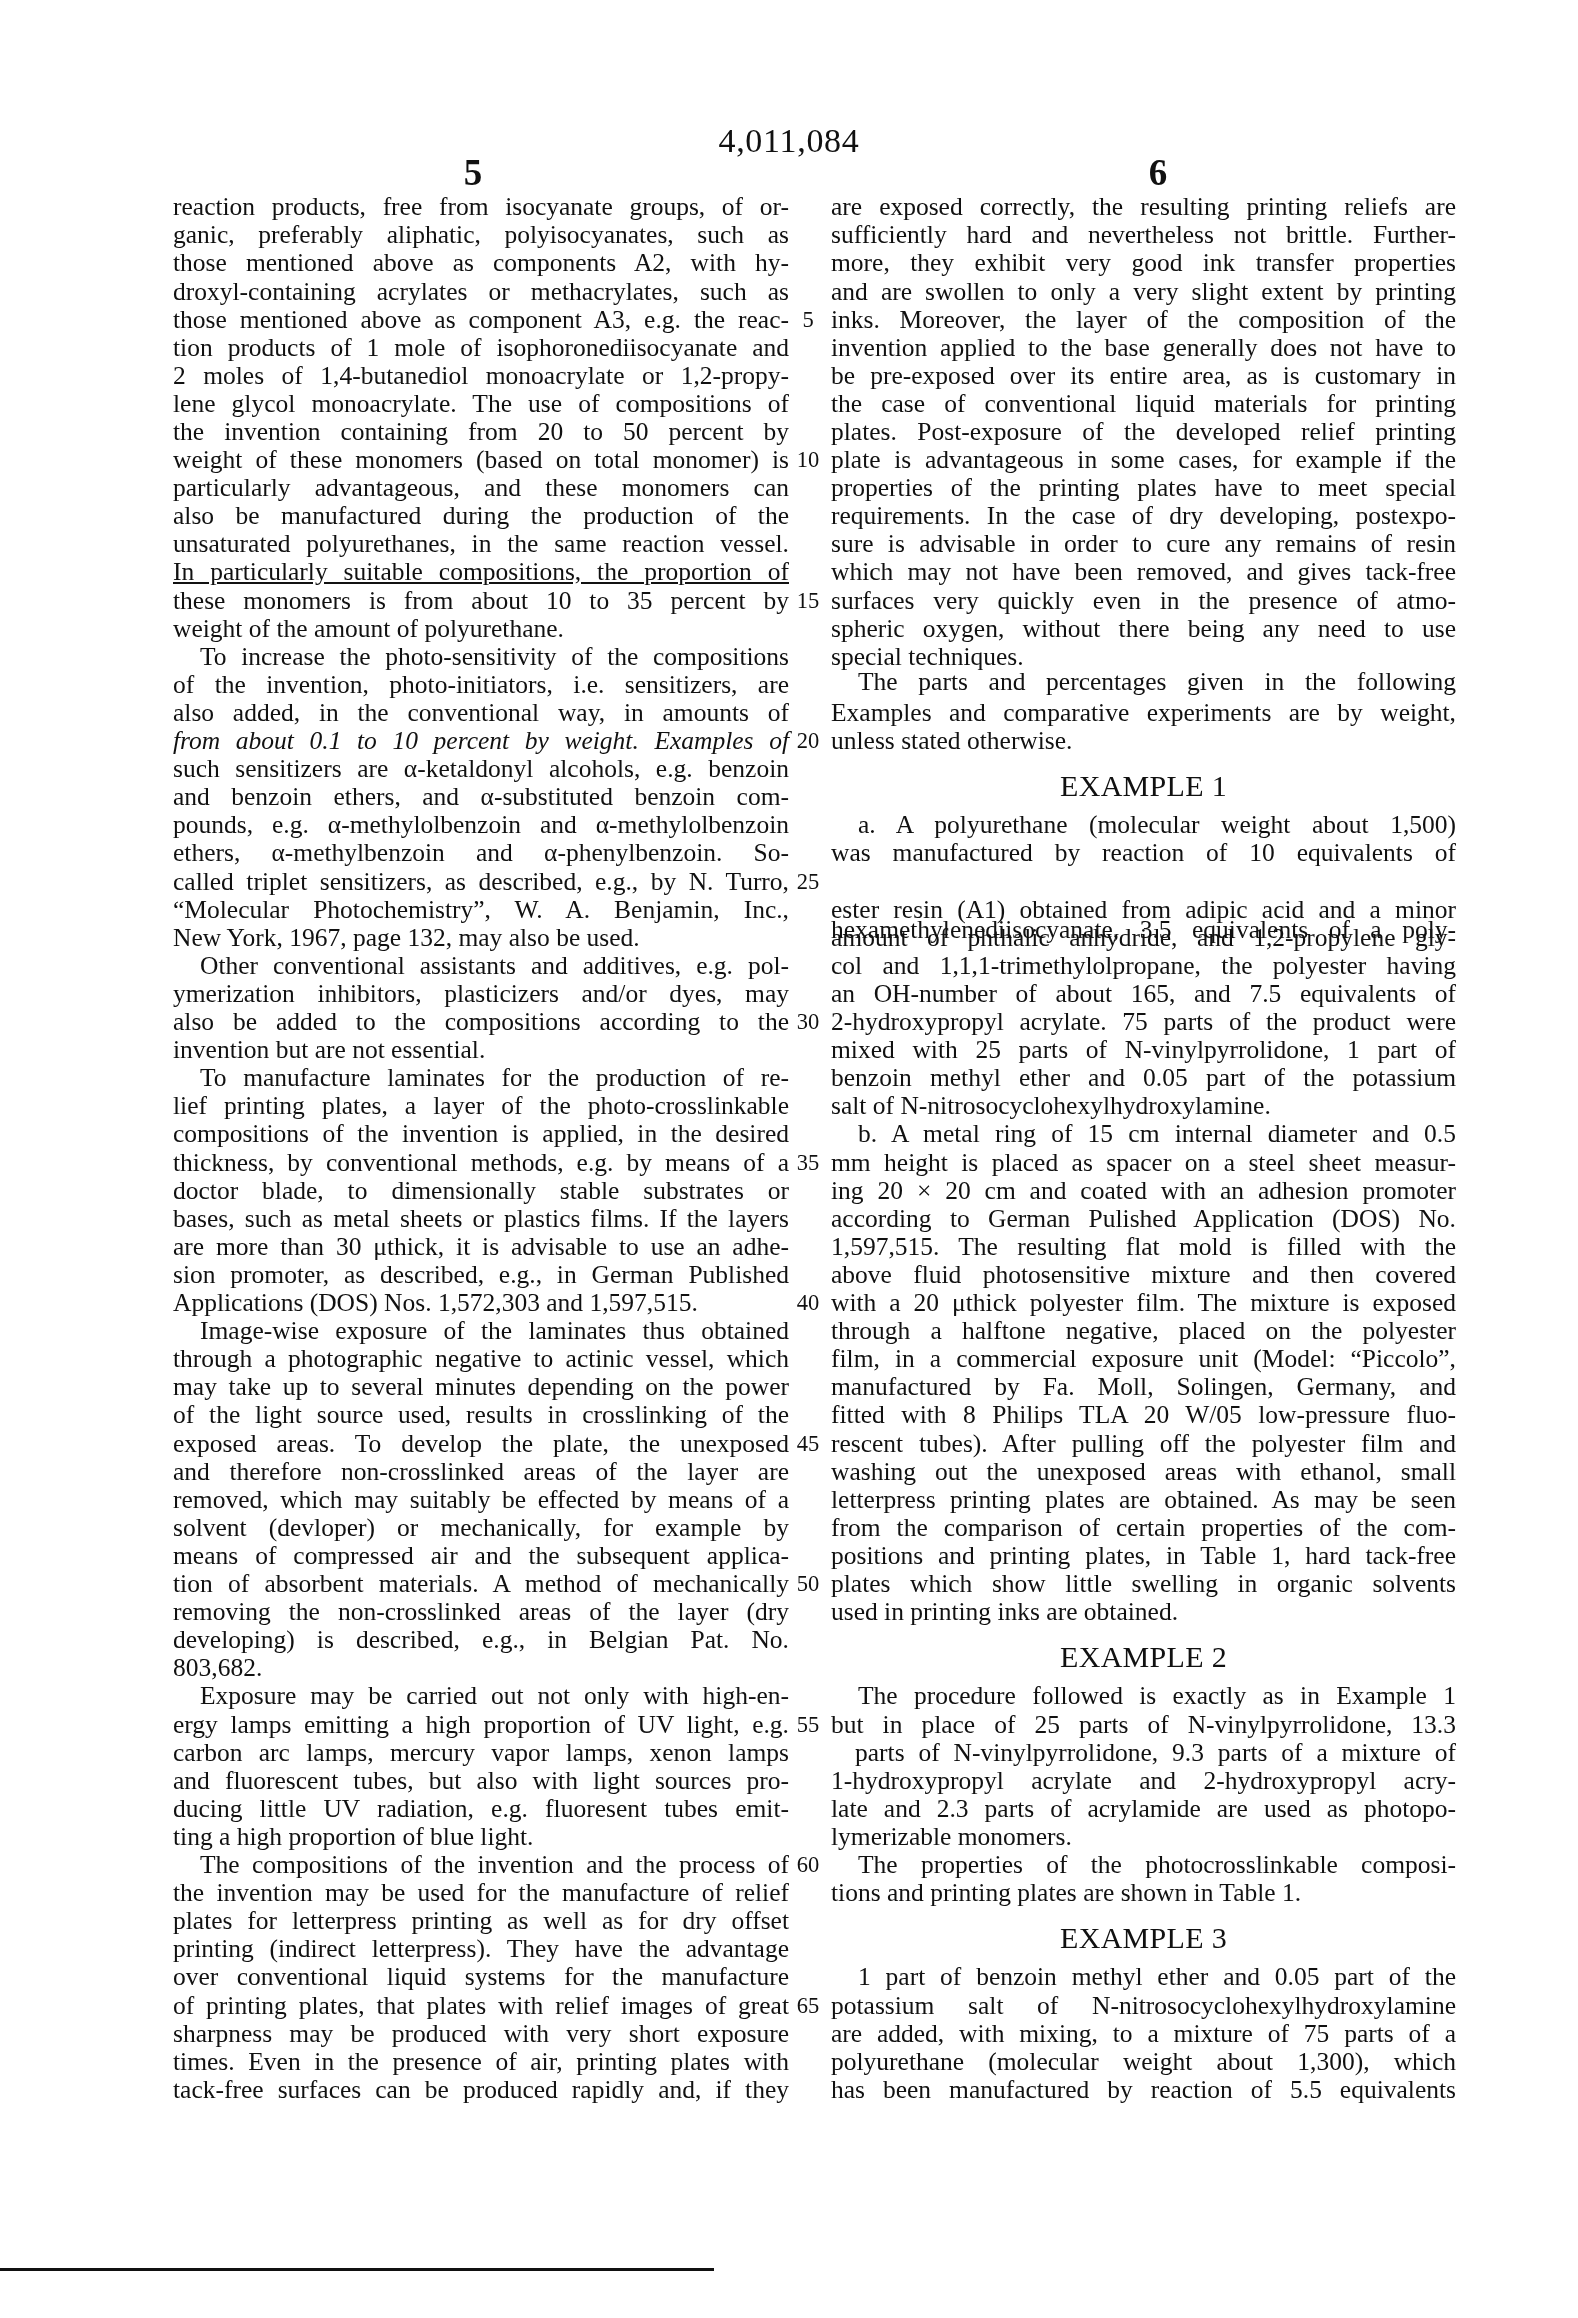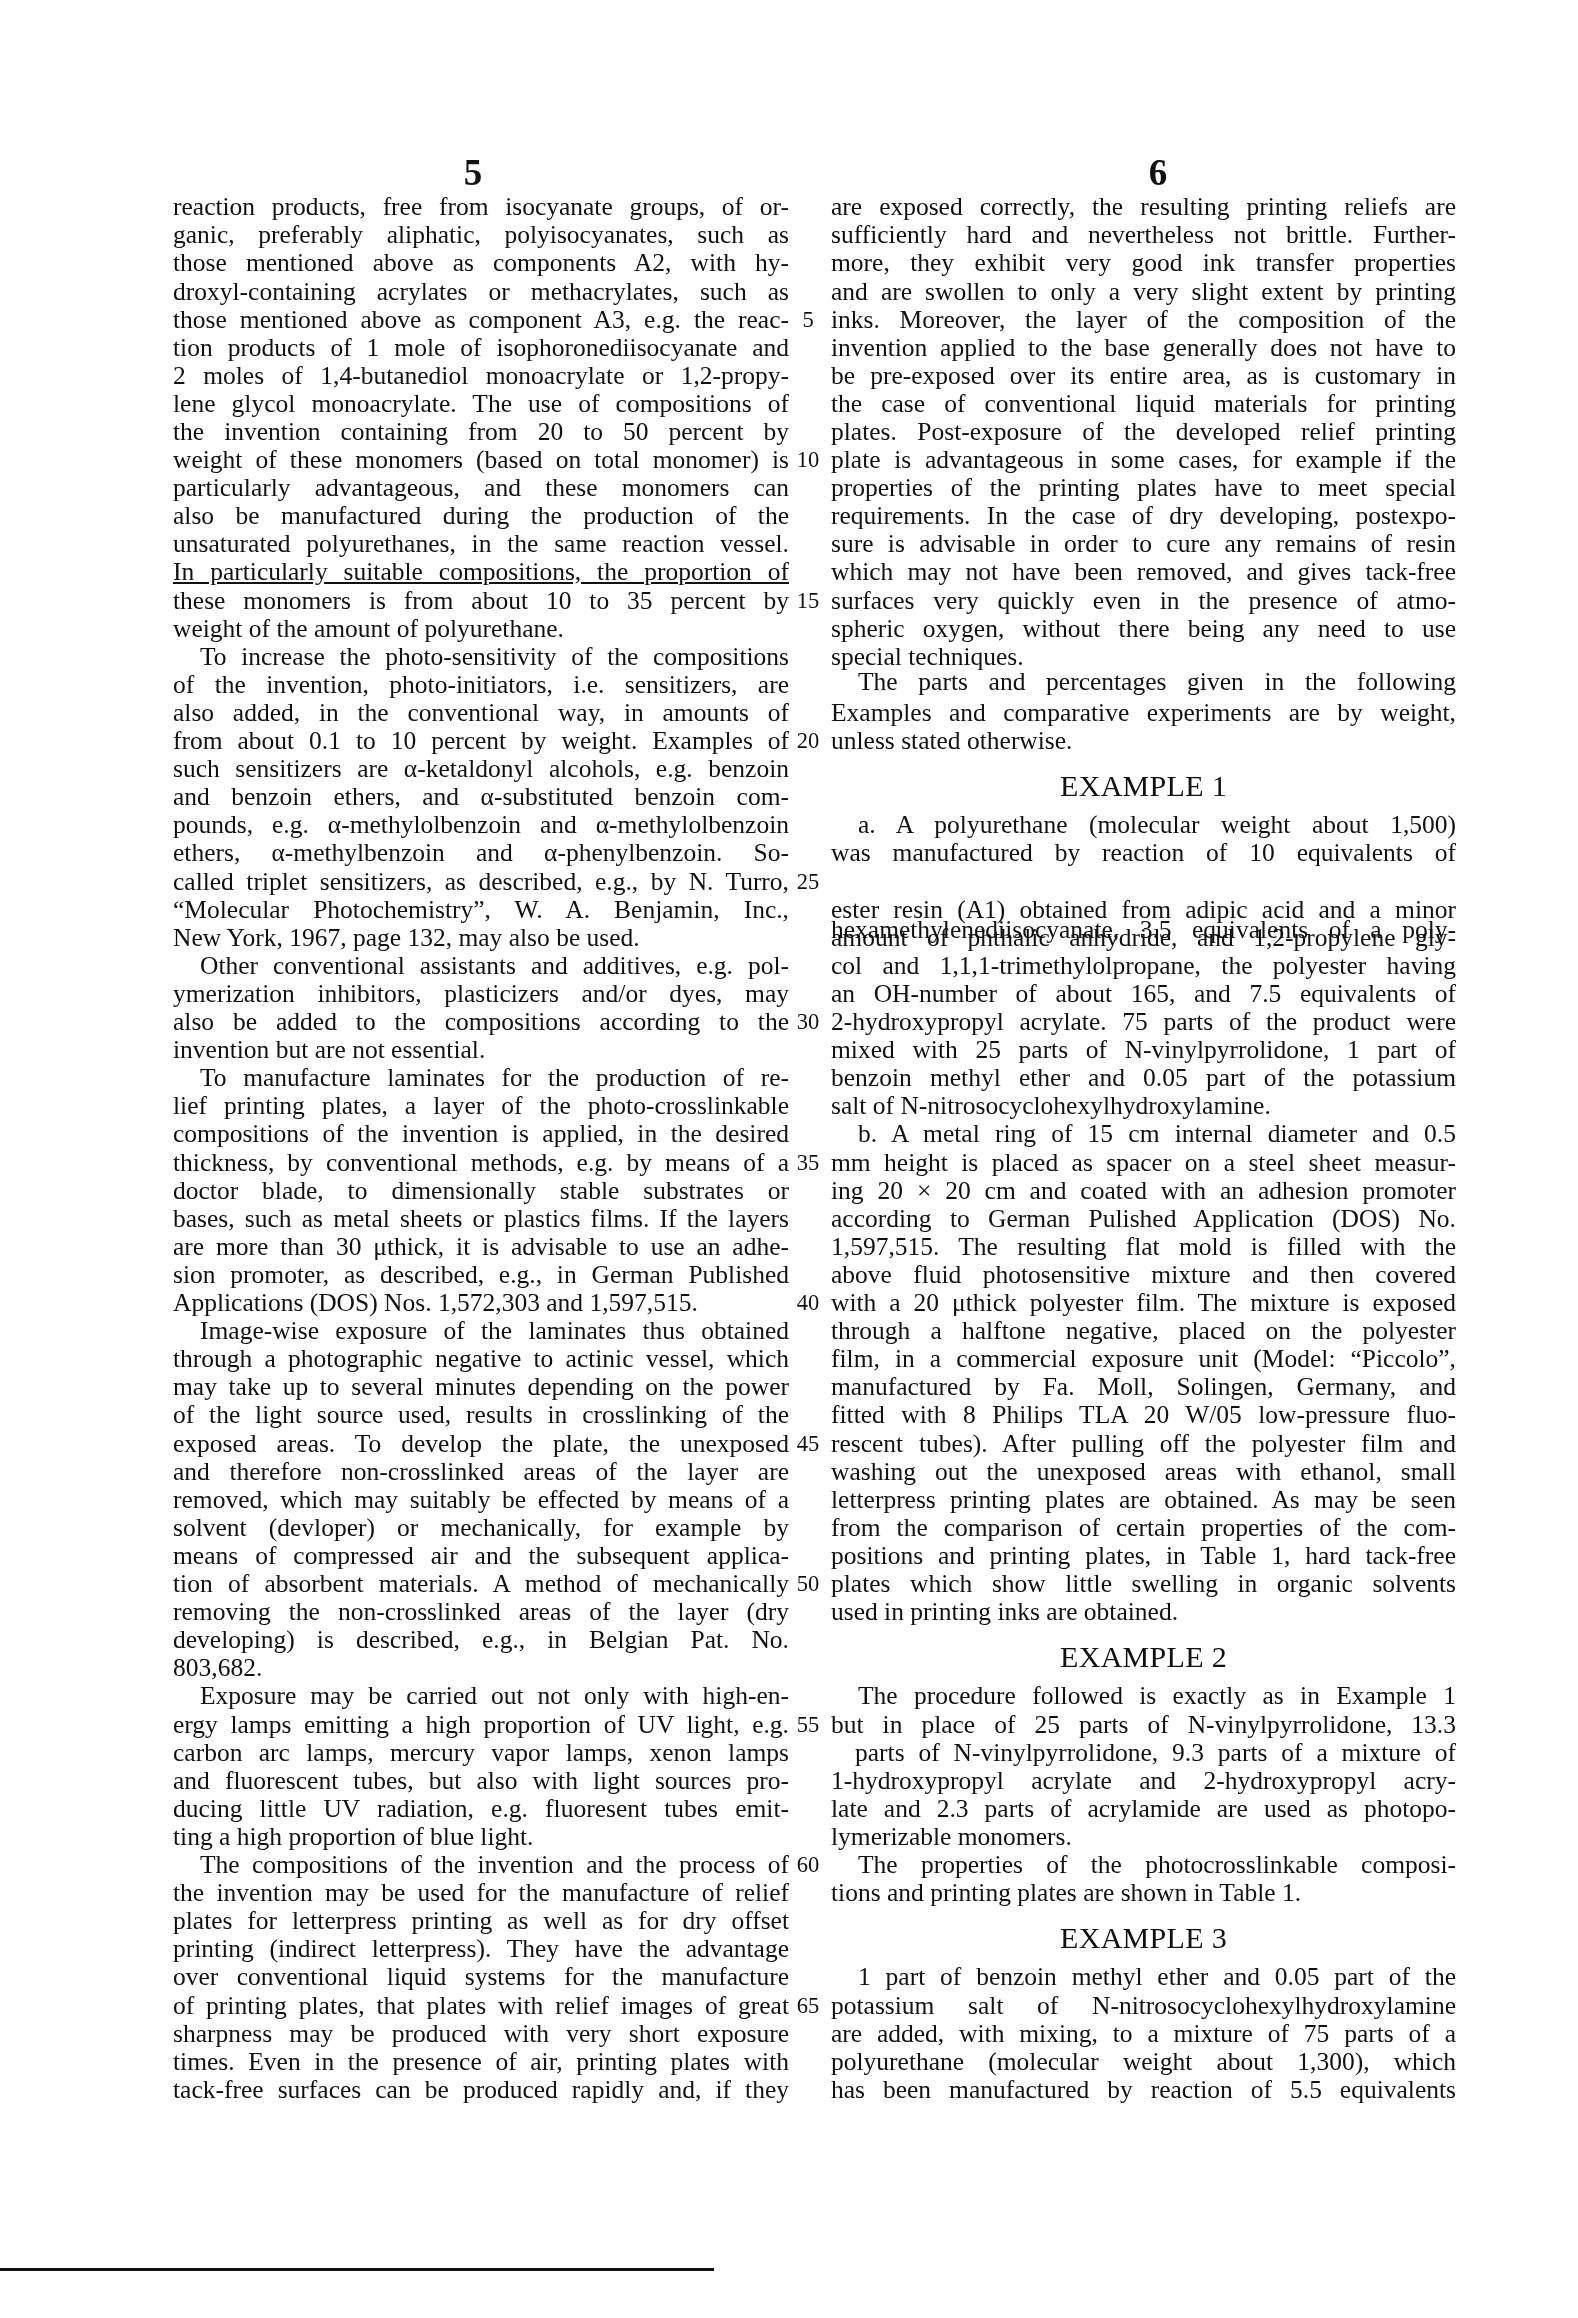--- a/index.html
+++ b/index.html
@@ -19,20 +19,21 @@
   .line.end { text-align-last: left; }
   .line.indent { padding-left: 27px; }
   .heading { position: absolute; left: 0; right: 0; text-align: center; font-size: 30px; line-height: 28px; letter-spacing: 0.3px; }
   .gutter-num { position: absolute; left: 791px; width: 34px; font-size: 22.5px; line-height: 28px; text-align: center; }
   .rule { position: absolute; left: 0; top: 2268px; width: 714px; height: 2.7px; background: #111; }
 </style>
 </head>
 <body>
 
 <div class="page">
+  <div class="patent-no">4,011,084</div>
   <div class="col-no left">5</div>
   <div class="col-no right">6</div>
 
   <div class="column left" id="col-left">
       <div class="line" style="top: 193px;">reaction products, free from isocyanate groups, of or-</div>
       <div class="line" style="top: 221px;">ganic, preferably aliphatic, polyisocyanates, such as</div>
       <div class="line" style="top: 249px;">those mentioned above as components A2, with hy-</div>
       <div class="line" style="top: 278px;">droxyl-containing acrylates or methacrylates, such as</div>
       <div class="line" style="top: 306px;">those mentioned above as component A3, e.g. the reac-</div>
       <div class="line" style="top: 334px;">tion products of 1 mole of isophoronediisocyanate and</div>
@@ -42,21 +43,21 @@
       <div class="line" style="top: 446px;">weight of these monomers (based on total monomer) is</div>
       <div class="line" style="top: 474px;">particularly advantageous, and these monomers can</div>
       <div class="line" style="top: 502px;">also be manufactured during the production of the</div>
       <div class="line" style="top: 530px;">unsaturated polyurethanes, in the same reaction vessel.</div>
       <div class="line" style="top: 558px; text-decoration: underline;">In particularly suitable compositions, the proportion of</div>
       <div class="line" style="top: 587px;">these monomers is from about 10 to 35 percent by</div>
       <div class="line end" style="top: 615px;">weight of the amount of polyurethane.</div>
       <div class="line indent" style="top: 643px;">To increase the photo-sensitivity of the compositions</div>
       <div class="line" style="top: 671px;">of the invention, photo-initiators, i.e. sensitizers, are</div>
       <div class="line" style="top: 699px;">also added, in the conventional way, in amounts of</div>
-      <div class="line" style="top: 727px;">from about 0.1 to 10 percent by weight. Examples of</div>
+      <div class="line" style="top: 727px; font-style: italic;">from about 0.1 to 10 percent by weight. Examples of</div>
       <div class="line" style="top: 755px;">such sensitizers are α-ketaldonyl alcohols, e.g. benzoin</div>
       <div class="line" style="top: 783px;">and benzoin ethers, and α-substituted benzoin com-</div>
       <div class="line" style="top: 811px;">pounds, e.g. α-methylolbenzoin and α-methylolbenzoin</div>
       <div class="line" style="top: 839px;">ethers, α-methylbenzoin and α-phenylbenzoin. So-</div>
       <div class="line" style="top: 868px;">called triplet sensitizers, as described, e.g., by N. Turro,</div>
       <div class="line" style="top: 896px;">“Molecular Photochemistry”, W. A. Benjamin, Inc.,</div>
       <div class="line end" style="top: 924px;">New York, 1967, page 132, may also be used.</div>
       <div class="line indent" style="top: 952px;">Other conventional assistants and additives, e.g. pol-</div>
       <div class="line" style="top: 980px;">ymerization inhibitors, plasticizers and/or dyes, may</div>
       <div class="line" style="top: 1008px;">also be added to the compositions according to the</div>

